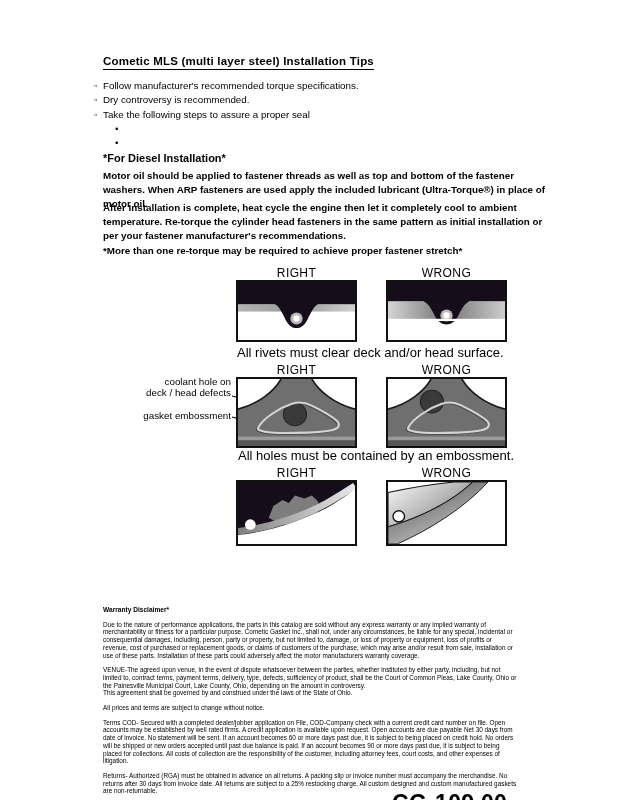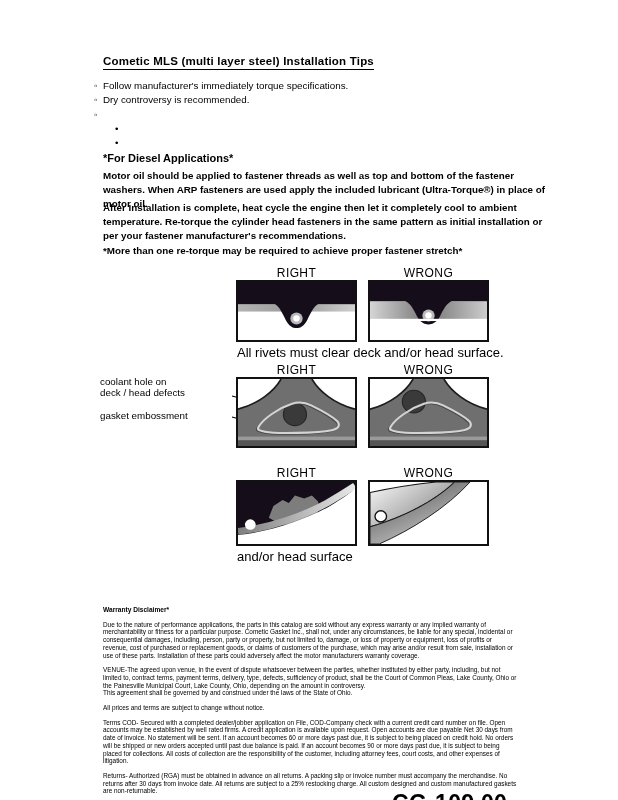--- a/index.html
+++ b/index.html
@@ -7,60 +7,61 @@
         font-family:"Liberation Sans",sans-serif;color:#000;margin-top:35px;}
   .abs{position:absolute;}
   .title{left:103px;top:20px;font-size:11.5px;font-weight:bold;letter-spacing:.2px;
          padding-bottom:2px;border-bottom:1.6px solid #000;}
   .bullets{left:94px;top:44px;width:512px;font-size:9.8px;line-height:14.3px;}
   .b-row{display:flex;}
   .b-marker{width:9px;flex:0 0 9px;}
   .sub{margin-left:21px;}
   .h2{left:103px;top:117px;font-size:11px;font-weight:bold;}
   .para{left:103px;width:455px;font-size:9.8px;line-height:14px;font-weight:bold;}
-  .diag-row{left:236px;display:flex;gap:11px;}
+  .diag-row{left:236px;display:flex;gap:29px;}
   .dcol{width:121px;}
   .dlabel{text-align:center;font-size:12px;letter-spacing:.4px;height:14px;line-height:14px;}
   .dframe{display:block;border:2px solid #111;background:#fff;}
   .dcaption{font-size:13px;line-height:11.5px;}
-  .ann{font-size:9.8px;line-height:10.8px;text-align:left;width:131px;left:100px;}
+  .ann{font-size:9.8px;line-height:10.8px;text-align:right;width:131px;left:100px;}
   .warranty{left:103px;top:571px;width:414px;font-size:6.4px;line-height:7.7px;}
   .w-head{font-weight:bold;font-size:6.6px;margin:0 0 7px 0;}
   .fp{margin:7px 0 0 0;}
   .fpl{margin:0;}
   .footer-code{left:392px;top:755px;font-size:23px;letter-spacing:.3px;font-weight:bold;}
 </style>
 </head>
 <body>
 
 <div class="page">
 
   <div class="abs title">Cometic MLS (multi layer steel) Installation Tips</div>
 
   <div class="abs bullets">
     <div class="b-row">
       <span class="b-marker">◦</span>
-      <span>Follow manufacturer's immediately torque specifications.</span>
+      <span>Follow manufacturer's recommended torque specifications.</span>
     </div>
     <div class="b-row">
       <span class="b-marker">◦</span>
       <span>Dry controversy is recommended.</span>
     </div>
     <div class="b-row">
       <span class="b-marker">◦</span>
+      <span>Take the following steps to assure a proper seal</span>
     </div>
     <div class="b-row sub">
       <span class="b-marker">•</span>
     </div>
     <div class="b-row sub">
       <span class="b-marker">•</span>
     </div>
   </div>
 
-  <div class="abs h2">*For Diesel Applications*</div>
+  <div class="abs h2">*For Diesel Installation*</div>
   <div class="abs para" style="top:134px">Motor oil should be applied to fastener threads as well as top and bottom of the fastener washers. When ARP fasteners are used apply the included lubricant (Ultra-Torque®) in place of motor oil.</div>
   <div class="abs para" style="top:209px">*More than one re-torque may be required to achieve proper fastener stretch*</div>
   <div class="abs para" style="top:166px">After Installation is complete, heat cycle the engine then let it completely cool to ambient temperature. Re-torque the cylinder head fasteners in the same pattern as initial installation or per your fastener manufacturer's recommendations.</div>
 
   <div class="abs diag-row" style="top:231px">
     <div class="dcol">
       <div class="dlabel">RIGHT</div>
       <svg class="dframe" width="117" height="58" viewBox="0 0 152 78" preserveAspectRatio="none">
         <defs>
           <linearGradient id="r1g" x1="0" y1="0" x2="1" y2="0">
@@ -135,20 +136,21 @@
         <path d="M152,0 H96 C105,16 125,33 152,40 Z" fill="#ffffff"></path>
         <path d="M96,0 C105,16 125,33 152,40" stroke="#1c1c1c" stroke-width="2.2" fill="none"></path>
         <rect y="76.5" width="152" height="5" fill="#9a9a9a"></rect>
         <rect y="81.5" width="152" height="7.5" fill="#555555"></rect>
         <circle cx="57" cy="30" r="15" fill="#3a3a3a" stroke="#262626" stroke-width="1.5"></circle>
         <path d="M27,63 C33,53 52,39 70,33 C79,30 87,31 95,35 C107,41 123,50 129,56 C133,61 131,66 122,68 C104,72 48,73 35,70 C28,68.5 24,68 27,63 Z" transform="translate(-1.5,1.2)" stroke="#4a4a4a" stroke-width="2.2" fill="none"></path>
         <path d="M27,63 C33,53 52,39 70,33 C79,30 87,31 95,35 C107,41 123,50 129,56 C133,61 131,66 122,68 C104,72 48,73 35,70 C28,68.5 24,68 27,63 Z" stroke="#d4d4d4" stroke-width="2.8" fill="none"></path>
       </svg>
     </div>
   </div>
+  <div class="abs dcaption" style="left:238px;top:415px">All holes must be contained by an embossment.</div>
 
   <div class="abs diag-row" style="top:431px">
     <div class="dcol">
       <div class="dlabel">RIGHT</div>
       <svg class="dframe" width="117" height="62" viewBox="0 0 152 83" preserveAspectRatio="none">
         <defs>
           <linearGradient id="r3g" x1="0" y1="0" x2="1" y2="0">
             <stop offset="0" stop-color="#7f7f7f"></stop>
               <stop offset="1" stop-color="#e8e8e8"></stop>
           </linearGradient>
@@ -174,21 +176,20 @@
           </linearGradient>
         </defs>
         <rect width="152" height="83" fill="#ffffff"></rect>
         <path d="M0,14 C28,8 56,3 86,0 L110,0 C84,26 42,48 0,60 Z" fill="url(#w3a)" stroke="#151515" stroke-width="1.4"></path>
         <path d="M110,0 L130,0 C100,34 54,64 12,83 L0,83 L0,60 C42,48 84,26 110,0 Z" fill="url(#w3b)" stroke="#151515" stroke-width="1.2"></path>
         <circle cx="14" cy="46" r="7.5" fill="#ffffff" stroke="#111111" stroke-width="1.8"></circle>
       </svg>
     </div>
   </div>
   <div class="abs dcaption" style="left:237px;top:516px">
-    <div>and/or head surface</div>
   </div>
 
   <div class="abs warranty">
     <p class="w-head">Warranty Disclaimer*</p>
     <p class="fpl">Due to the nature of performance applications, the parts in this catalog are sold without any express warranty or any implied warranty of merchantability or fitness for a particular purpose.  Cometic Gasket Inc., shall not, under any circumstances, be liable for any special, incidental or consequential damages, including, person, party or property, but not limited to, damage, or loss of property or equipment, loss of profits or revenue, cost of purchased or replacement goods, or claims of customers of the purchase, which may arise and/or result from sale, installation or use of these parts.  Installation of these parts could adversely affect the motor manufacturers warranty coverage.</p>
     <p class="fp">VENUE-The agreed upon venue, in the event of dispute whatsoever between the parties, whether instituted by either party, including, but not limited to, contract terms, payment terms, delivery, type, defects, sufficiency of product, shall be the Court of Common Pleas, Lake County, Ohio or the Painesville Municipal Court, Lake County, Ohio, depending on the amount in controversy.</p>
     <p class="fpl">This agreement shall be governed by and construed under the laws of the State of Ohio.</p>
     <p class="fp">All prices and terms are subject to change without notice.</p>
     <p class="fp">Terms COD- Secured with a completed dealer/jobber application on File, COD-Company check with a current credit card number on file.  Open accounts may be established by well rated firms.  A credit application is available upon request.  Open accounts are due payable Net 30 days from date of invoice.  No statement will be sent.  If an account becomes 60 or more days past due, it is subject to being placed on credit hold.  No orders will be shipped or new orders accepted until past due balance is paid.  If an account becomes 90 or more days past due, it is subject to being placed for collections.  All costs of collection are the responsibility of the customer, including attorney fees, court costs, and other expenses of litigation.</p>
     <p class="fp">Returns- Authorized (RGA) must be obtained in advance on all returns.  A packing slip or invoice number must accompany the merchandise.  No returns after 30 days from invoice date.  All returns are subject to a 25% restocking charge.  All custom designed and custom manufactured gaskets are non-returnable.</p>

